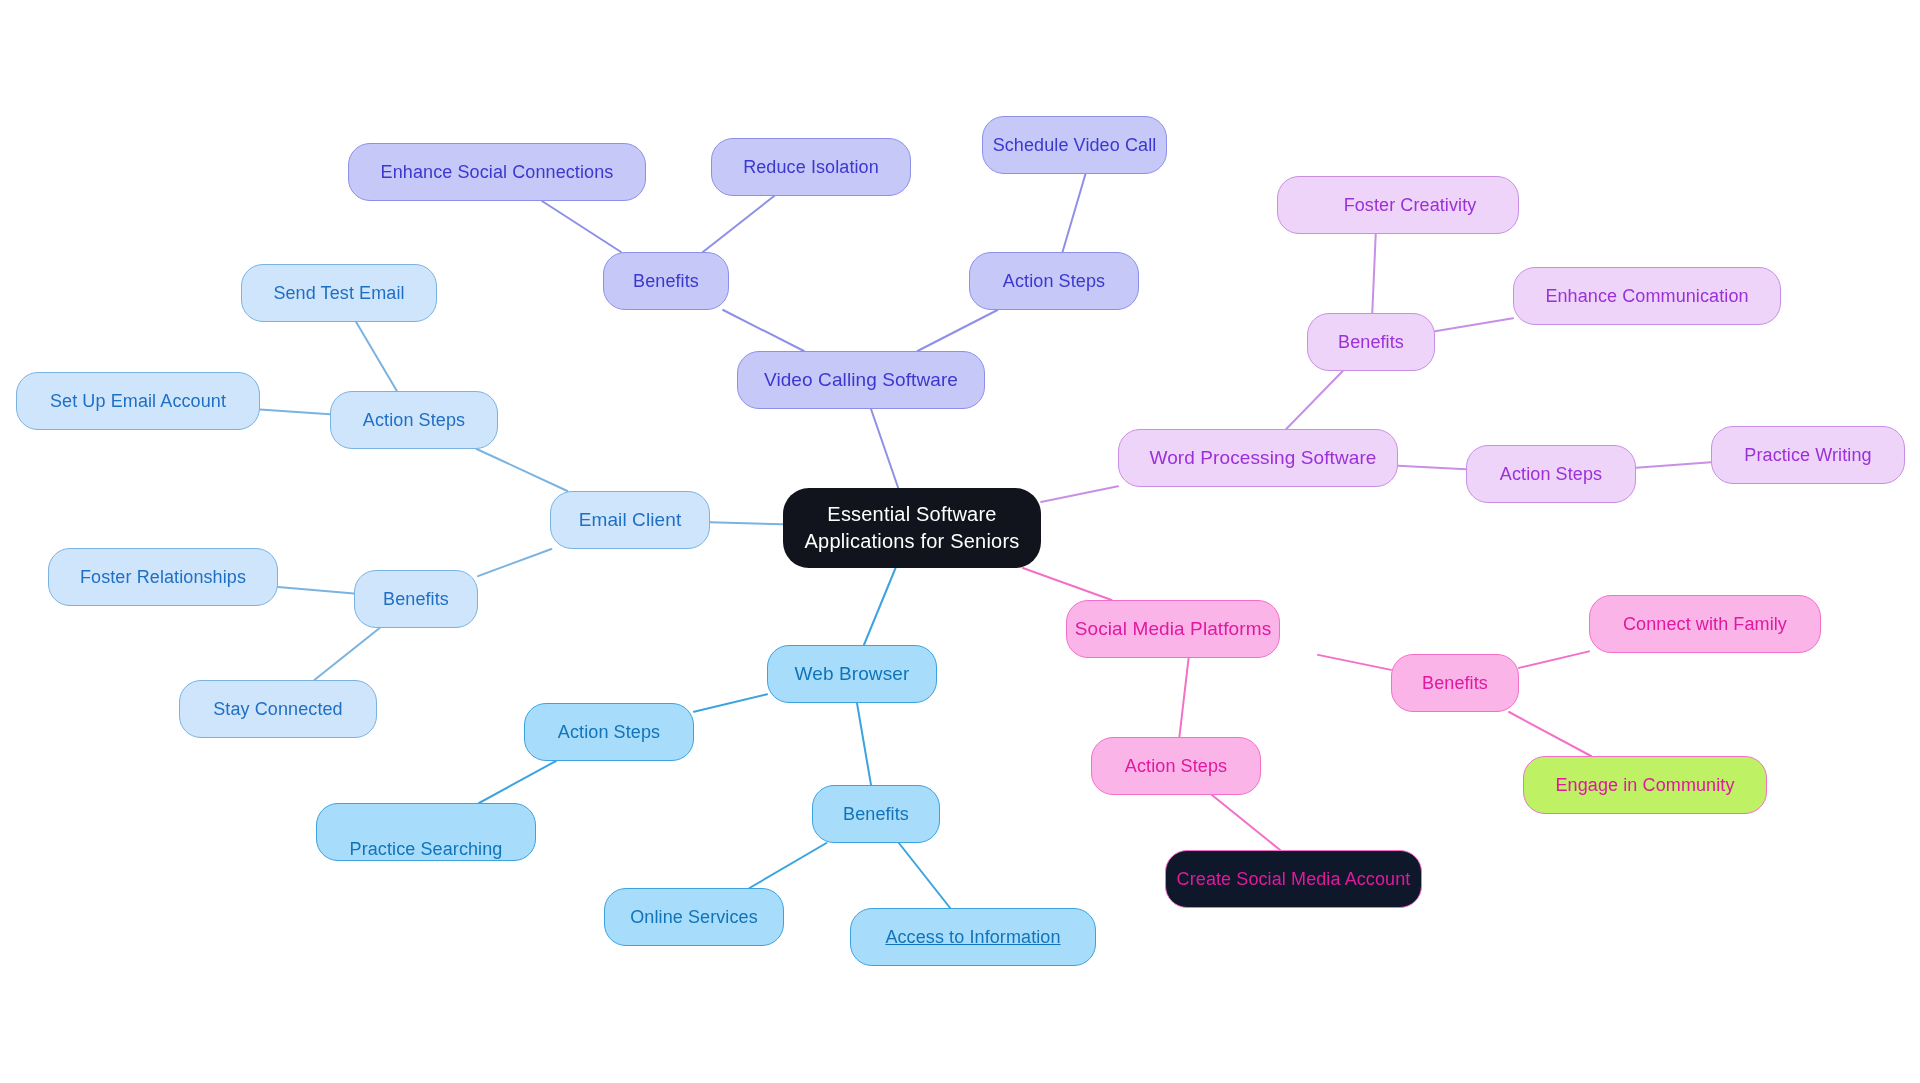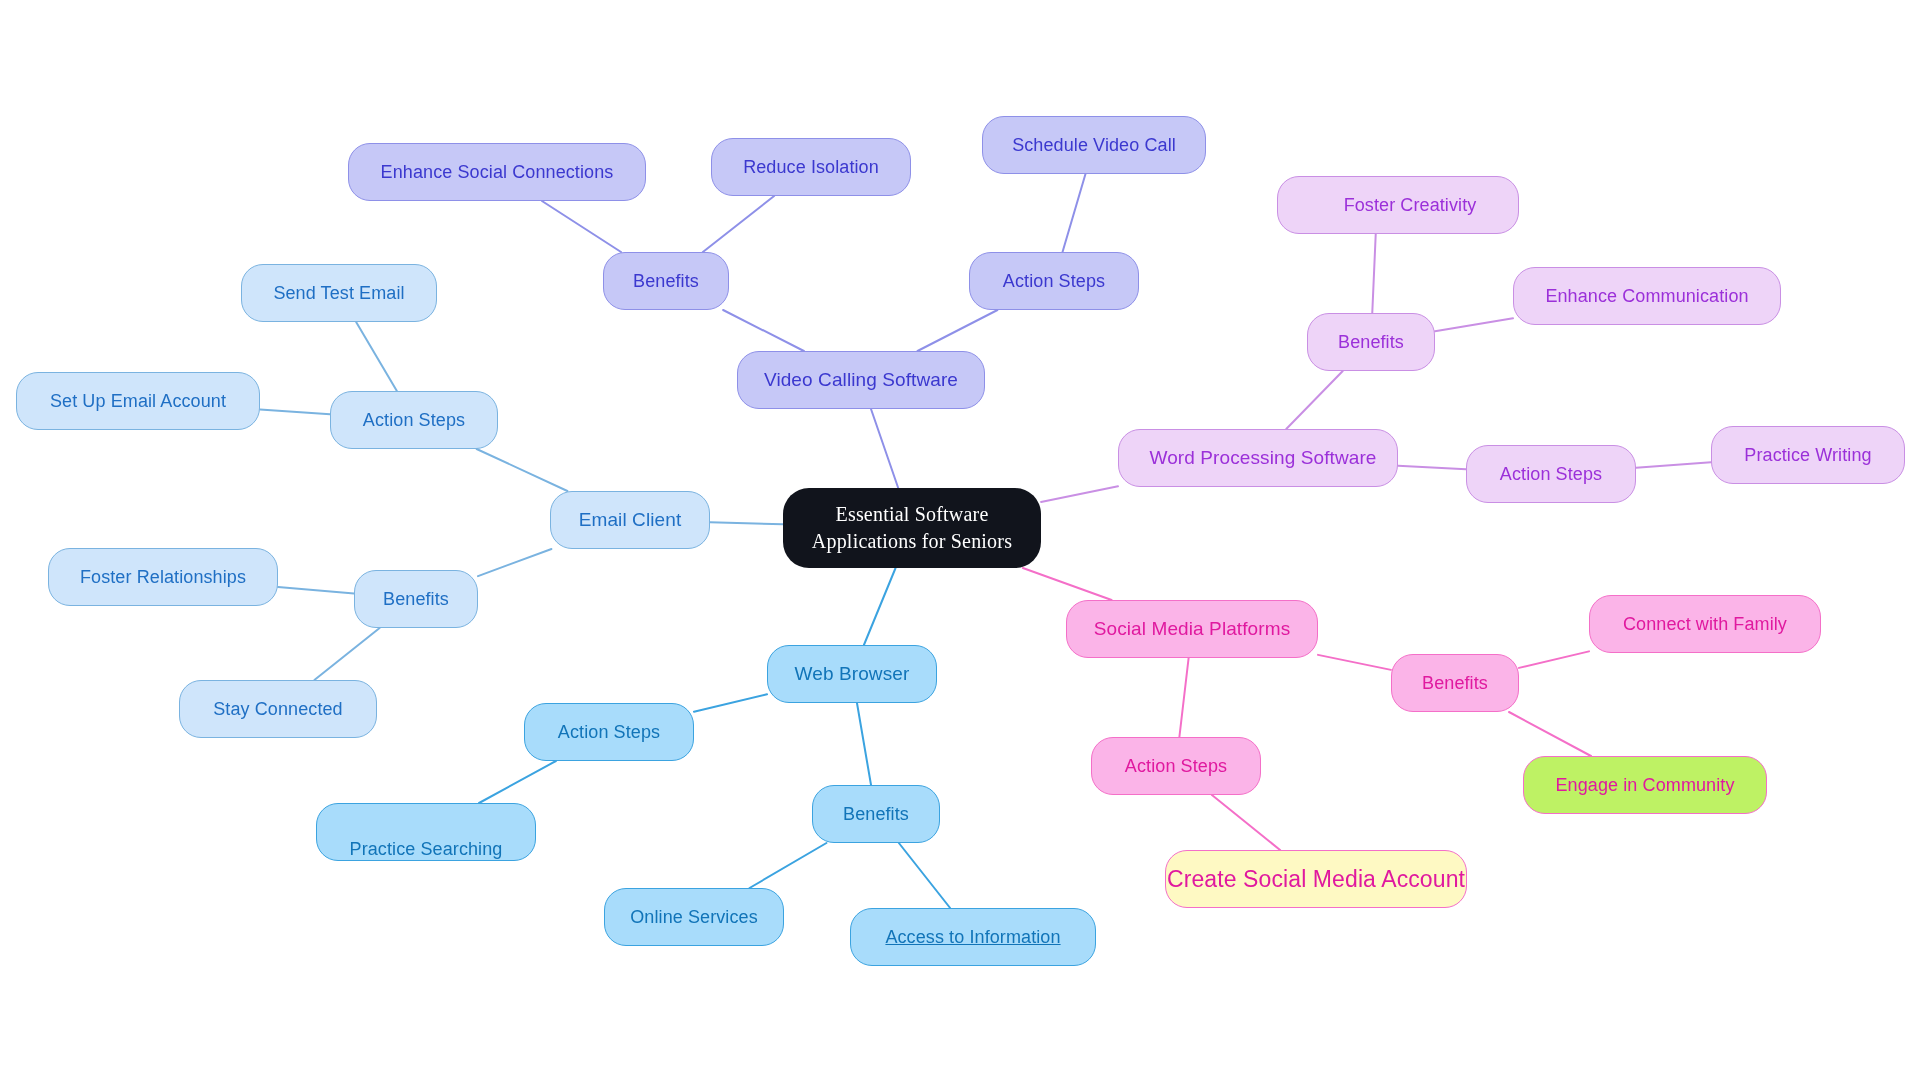--- a/index.html
+++ b/index.html
@@ -42,21 +42,20 @@
     letter-spacing: 0.1px;
   }
   .node.root {
     border-radius: 26px;
     border-width: 0;
     font-size: 20px;
     color: #ffffff;
     background: #11141c;
     letter-spacing: 0.2px;
     line-height: 1.35;
-    font-family: Liberation Serif, serif;
   }
   .node-label {
     display: block;
     white-space: pre-line;
   }
 </style>
 </head>
 <body>
 
 <div id="canvas">
@@ -101,33 +100,33 @@
       <div class="node" style="left: 16px; top: 372px; width: 244px; height: 58px; background: rgb(207, 229, 251); border-color: rgb(122, 179, 224); color: rgb(31, 111, 196); font-size: 18px;"><span class="node-label">Set Up Email Account</span></div>
       <div class="node" style="left: 241px; top: 264px; width: 196px; height: 58px; background: rgb(207, 229, 251); border-color: rgb(122, 179, 224); color: rgb(31, 111, 196); font-size: 18px;"><span class="node-label">Send Test Email</span></div>
       <div class="node" style="left: 354px; top: 570px; width: 124px; height: 58px; background: rgb(207, 229, 251); border-color: rgb(122, 179, 224); color: rgb(31, 111, 196); font-size: 18px;"><span class="node-label">Benefits</span></div>
       <div class="node" style="left: 48px; top: 548px; width: 230px; height: 58px; background: rgb(207, 229, 251); border-color: rgb(122, 179, 224); color: rgb(31, 111, 196); font-size: 18px;"><span class="node-label">Foster Relationships</span></div>
       <div class="node" style="left: 179px; top: 680px; width: 198px; height: 58px; background: rgb(207, 229, 251); border-color: rgb(122, 179, 224); color: rgb(31, 111, 196); font-size: 18px;"><span class="node-label">Stay Connected</span></div>
       <div class="node" style="left: 737px; top: 351px; width: 248px; height: 58px; background: rgb(198, 200, 247); border-color: rgb(142, 144, 232); color: rgb(59, 56, 207); font-size: 19px;"><span class="node-label">Video Calling Software</span></div>
       <div class="node" style="left: 603px; top: 252px; width: 126px; height: 58px; background: rgb(198, 200, 247); border-color: rgb(142, 144, 232); color: rgb(59, 56, 207); font-size: 18px;"><span class="node-label">Benefits</span></div>
       <div class="node" style="left: 348px; top: 143px; width: 298px; height: 58px; background: rgb(198, 200, 247); border-color: rgb(142, 144, 232); color: rgb(59, 56, 207); font-size: 18px;"><span class="node-label">Enhance Social Connections</span></div>
       <div class="node" style="left: 711px; top: 138px; width: 200px; height: 58px; background: rgb(198, 200, 247); border-color: rgb(142, 144, 232); color: rgb(59, 56, 207); font-size: 18px;"><span class="node-label">Reduce Isolation</span></div>
       <div class="node" style="left: 969px; top: 252px; width: 170px; height: 58px; background: rgb(198, 200, 247); border-color: rgb(142, 144, 232); color: rgb(59, 56, 207); font-size: 18px;"><span class="node-label">Action Steps</span></div>
-      <div class="node" style="left: 982px; top: 116px; width: 224px; height: 58px; background: rgb(198, 200, 247); border-color: rgb(142, 144, 232); color: rgb(59, 56, 207); font-size: 18px;"><span class="node-label">Schedule Video Call</span></div>
+      <div class="node" style="left: 982px; top: 116px; width: 185px; height: 58px; background: rgb(198, 200, 247); border-color: rgb(142, 144, 232); color: rgb(59, 56, 207); font-size: 18px;"><span class="node-label">Schedule Video Call</span></div>
       <div class="node" style="left: 1118px; top: 429px; width: 280px; height: 58px; background: rgb(238, 212, 248); border-color: rgb(201, 143, 228); color: rgb(155, 48, 217); font-size: 19px; padding-left: 10px;"><span class="node-label">Word Processing Software</span></div>
       <div class="node" style="left: 1307px; top: 313px; width: 128px; height: 58px; background: rgb(238, 212, 248); border-color: rgb(201, 143, 228); color: rgb(155, 48, 217); font-size: 18px;"><span class="node-label">Benefits</span></div>
       <div class="node" style="left: 1277px; top: 176px; width: 242px; height: 58px; background: rgb(238, 212, 248); border-color: rgb(201, 143, 228); color: rgb(155, 48, 217); font-size: 18px; padding-left: 24px;"><span class="node-label">Foster Creativity</span></div>
       <div class="node" style="left: 1513px; top: 267px; width: 268px; height: 58px; background: rgb(238, 212, 248); border-color: rgb(201, 143, 228); color: rgb(155, 48, 217); font-size: 18px;"><span class="node-label">Enhance Communication</span></div>
       <div class="node" style="left: 1466px; top: 445px; width: 170px; height: 58px; background: rgb(238, 212, 248); border-color: rgb(201, 143, 228); color: rgb(155, 48, 217); font-size: 18px;"><span class="node-label">Action Steps</span></div>
       <div class="node" style="left: 1711px; top: 426px; width: 194px; height: 58px; background: rgb(238, 212, 248); border-color: rgb(201, 143, 228); color: rgb(155, 48, 217); font-size: 18px;"><span class="node-label">Practice Writing</span></div>
-      <div class="node" style="left: 1066px; top: 600px; width: 252px; height: 58px; background: rgb(251, 180, 232); border-color: rgb(244, 111, 200); color: rgb(224, 25, 159); font-size: 19px;"><span class="node-label">Social Media Platforms</span></div>
+      <div class="node" style="left: 1066px; top: 600px; width: 214px; height: 58px; background: rgb(251, 180, 232); border-color: rgb(244, 111, 200); color: rgb(224, 25, 159); font-size: 19px;"><span class="node-label">Social Media Platforms</span></div>
       <div class="node" style="left: 1391px; top: 654px; width: 128px; height: 58px; background: rgb(251, 180, 232); border-color: rgb(244, 111, 200); color: rgb(224, 25, 159); font-size: 18px;"><span class="node-label">Benefits</span></div>
       <div class="node" style="left: 1589px; top: 595px; width: 232px; height: 58px; background: rgb(251, 180, 232); border-color: rgb(244, 111, 200); color: rgb(224, 25, 159); font-size: 18px;"><span class="node-label">Connect with Family</span></div>
       <div class="node" style="left: 1523px; top: 756px; width: 244px; height: 58px; background: #bef264; border-color: rgb(244, 111, 200); color: rgb(224, 25, 159); font-size: 18px;"><span class="node-label">Engage in Community</span></div>
       <div class="node" style="left: 1091px; top: 737px; width: 170px; height: 58px; background: rgb(251, 180, 232); border-color: rgb(244, 111, 200); color: rgb(224, 25, 159); font-size: 18px;"><span class="node-label">Action Steps</span></div>
-      <div class="node" style="left: 1165px; top: 850px; width: 302px; height: 58px; background: #fef9c3; border-color: rgb(244, 111, 200); color: rgb(224, 25, 159); font-size: 23px;"><span class="node-label">Create Social Media Account</span></div>
+      <div class="node" style="left: 1165px; top: 850px; width: 257px; height: 58px; background: #0f172a; border-color: rgb(244, 111, 200); color: rgb(224, 25, 159); font-size: 18px;"><span class="node-label">Create Social Media Account</span></div>
       <div class="node" style="left: 767px; top: 645px; width: 170px; height: 58px; background: rgb(168, 220, 251); border-color: rgb(59, 163, 224); color: rgb(17, 116, 184); font-size: 19px;"><span class="node-label">Web Browser</span></div>
       <div class="node" style="left: 524px; top: 703px; width: 170px; height: 58px; background: rgb(168, 220, 251); border-color: rgb(59, 163, 224); color: rgb(17, 116, 184); font-size: 18px;"><span class="node-label">Action Steps</span></div>
       <div class="node" style="left: 316px; top: 803px; width: 220px; height: 58px; background: rgb(168, 220, 251); border-color: rgb(59, 163, 224); color: rgb(17, 116, 184); font-size: 18px; align-items: flex-end;"><span class="node-label">Practice Searching</span></div>
       <div class="node" style="left: 812px; top: 785px; width: 128px; height: 58px; background: rgb(168, 220, 251); border-color: rgb(59, 163, 224); color: rgb(17, 116, 184); font-size: 18px;"><span class="node-label">Benefits</span></div>
       <div class="node" style="left: 604px; top: 888px; width: 180px; height: 58px; background: rgb(168, 220, 251); border-color: rgb(59, 163, 224); color: rgb(17, 116, 184); font-size: 18px;"><span class="node-label">Online Services</span></div>
       <div class="node" style="left: 850px; top: 908px; width: 246px; height: 58px; background: rgb(168, 220, 251); border-color: rgb(59, 163, 224); color: rgb(17, 116, 184); font-size: 18px; text-decoration: underline;"><span class="node-label">Access to Information</span></div>
     </div>
 </div>
 
 </body></html>

